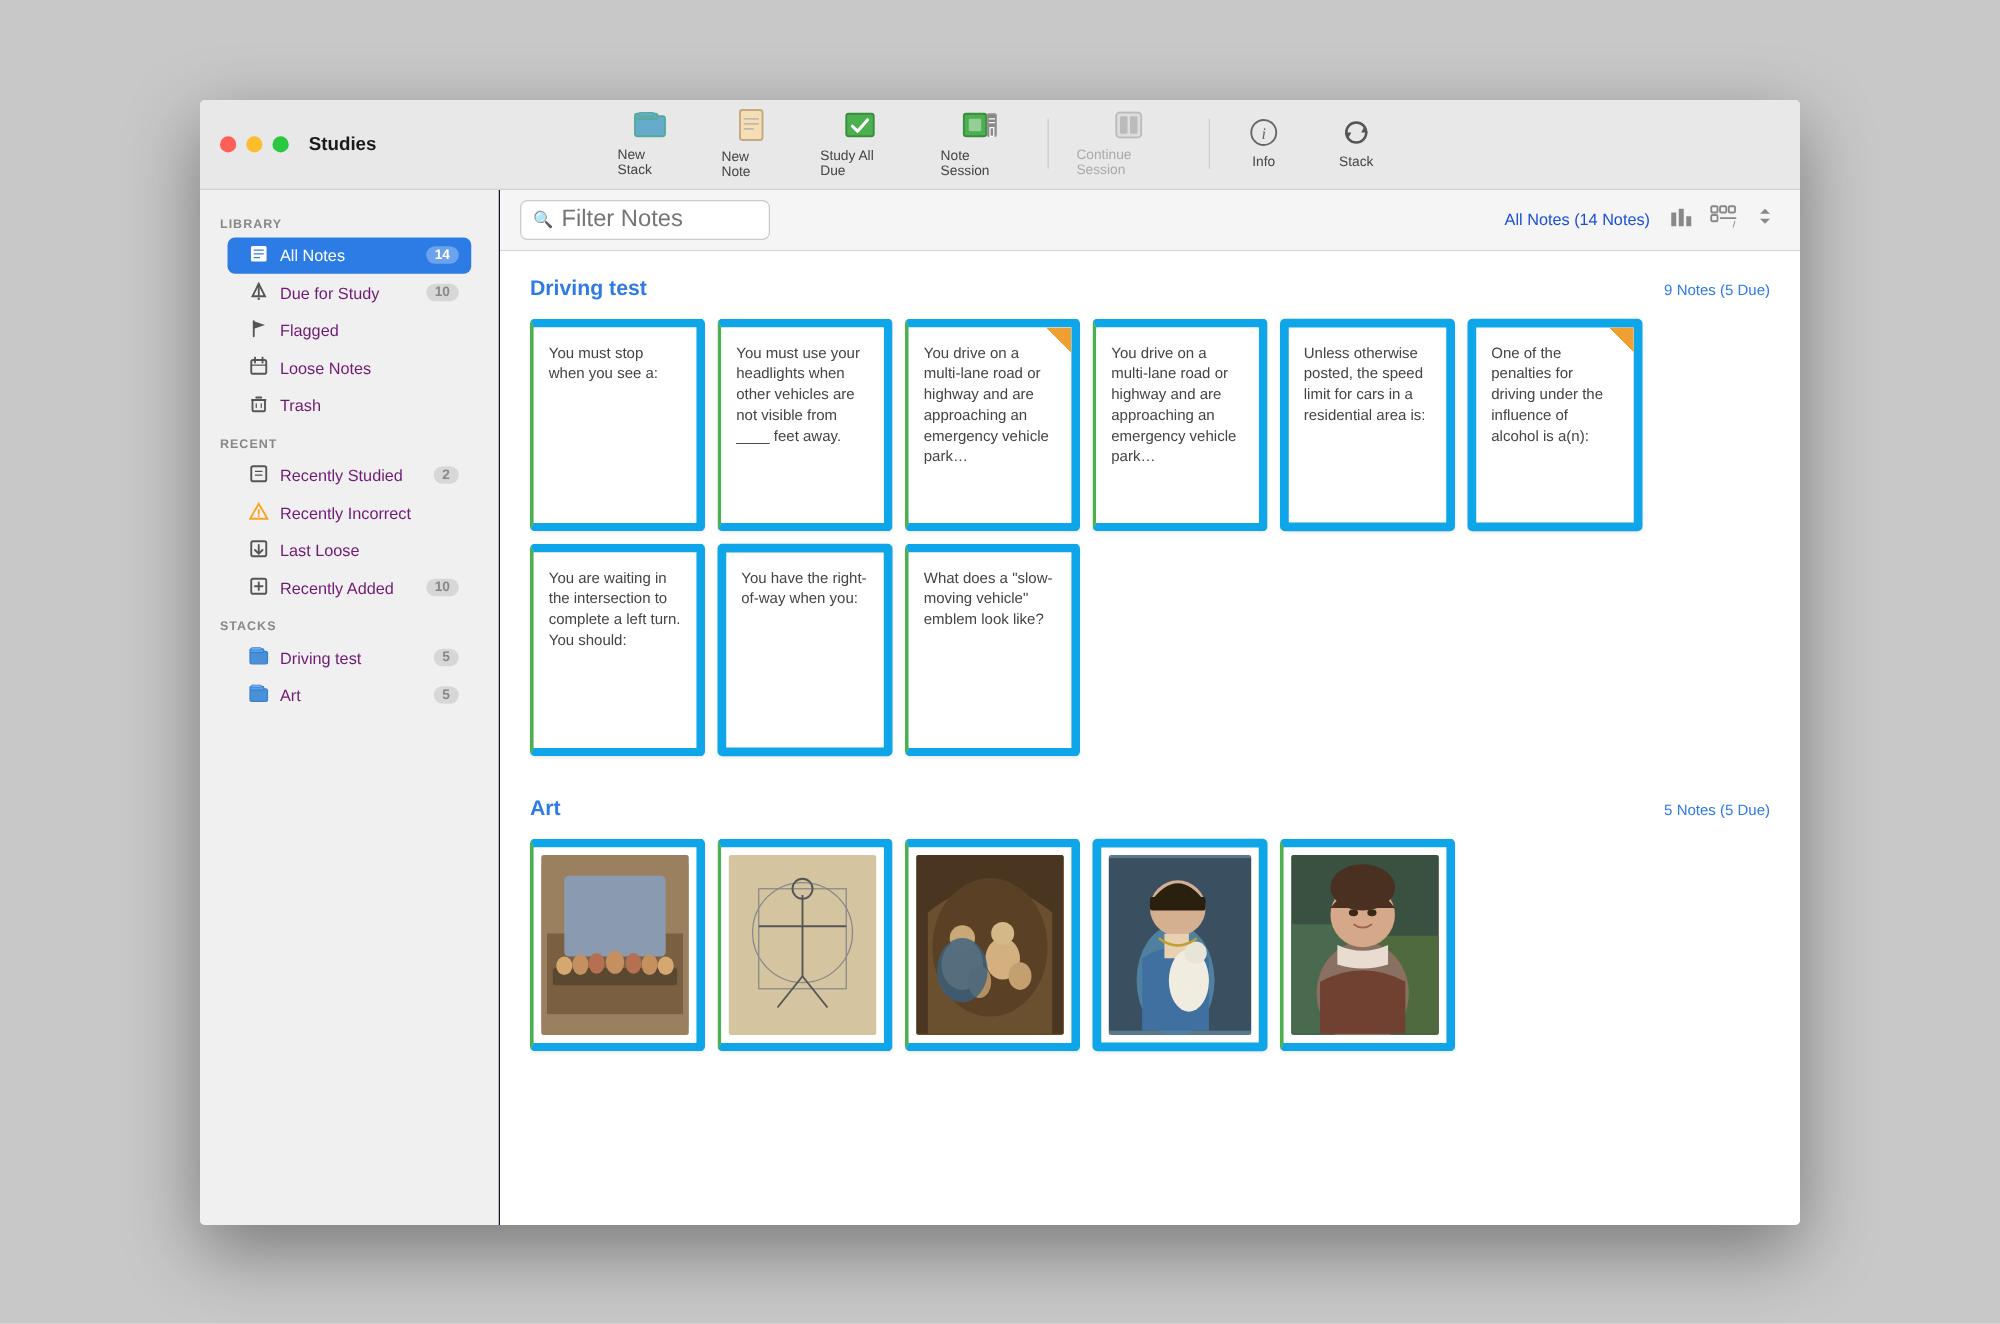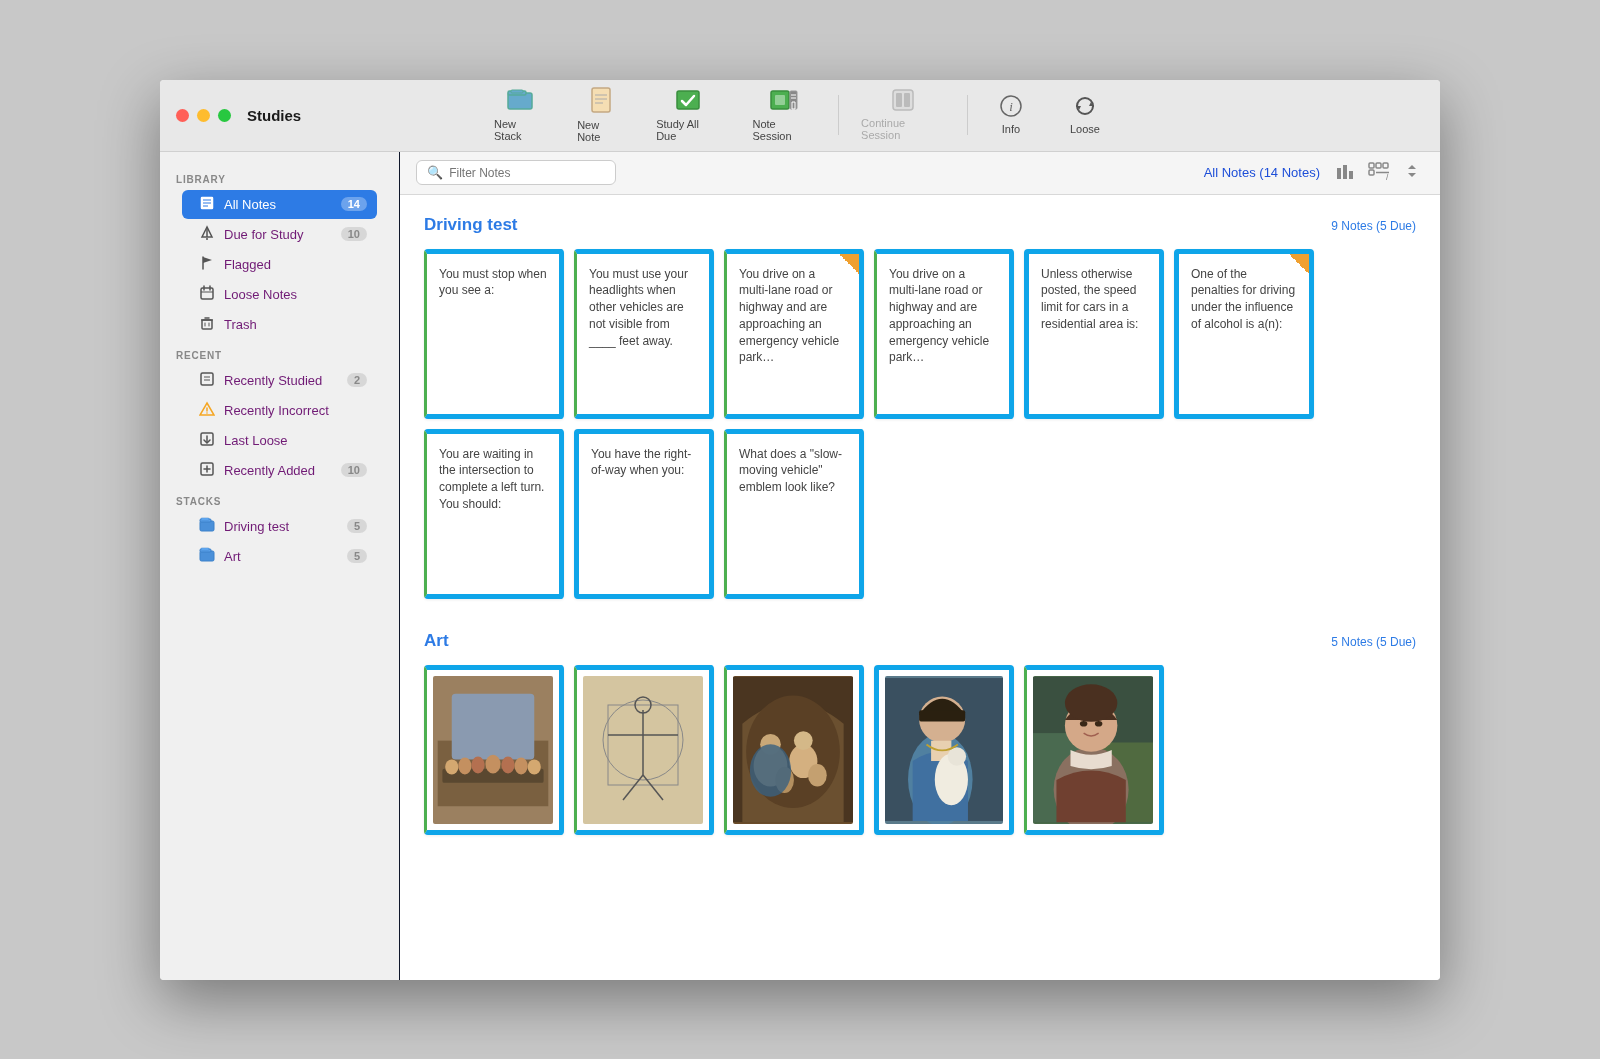--- a/index.html
+++ b/index.html
@@ -164,21 +164,21 @@
       background: white;
       border: 1px solid #ccc;
       border-radius: 6px;
       padding: 4px 10px;
       gap: 6px;
       width: 200px;
     }
     .search-bar input {
       border: none;
       outline: none;
-      font-size: 12px;
+      font-size: 19px;
       color: #333;
       background: transparent;
       width: 100%;
     }
     .search-icon { color: #888; font-size: 13px; }
     .content-title {
       flex: 1;
       text-align: right;
       font-size: 13px;
       font-weight: 500;
@@ -222,21 +222,21 @@
     }
     .cards-grid {
       display: flex;
       flex-wrap: wrap;
       gap: 10px;
     }
     .note-card {
       width: 140px;
       height: 170px;
       background: white;
-      border: 5px solid #0ea5e9;
+      border: 7px solid #0ea5e9;
       border-radius: 4px;
       padding: 12px;
       font-size: 12px;
       color: #333;
       position: relative;
       cursor: pointer;
       overflow: hidden;
       display: flex;
       flex-direction: column;
       box-shadow: 0 1px 3px rgba(0,0,0,0.08);
@@ -353,21 +353,21 @@
 
       <div class="toolbar-btn">
         <span class="tb-icon">
           <svg width="22" height="22" viewBox="0 0 22 22" fill="none">
             <path d="M3 11 A8 8 0 0 1 19 11" stroke="#555" stroke-width="2" fill="none" stroke-linecap="round"></path>
             <polyline points="17,7 19,11 15,11" fill="#555"></polyline>
             <path d="M19 11 A8 8 0 0 1 3 11" stroke="#555" stroke-width="2" fill="none" stroke-linecap="round"></path>
             <polyline points="5,15 3,11 7,11" fill="#555"></polyline>
           </svg>
         </span>
-        <span class="tb-label">Loose</span>
+        <span class="tb-label">Stack</span>
       </div>
     </div>
   </div>
 
   <div class="main-area">
 
     <div class="sidebar">
       <div class="sidebar-section-label">LIBRARY</div>
 
       <div class="sidebar-item active">

